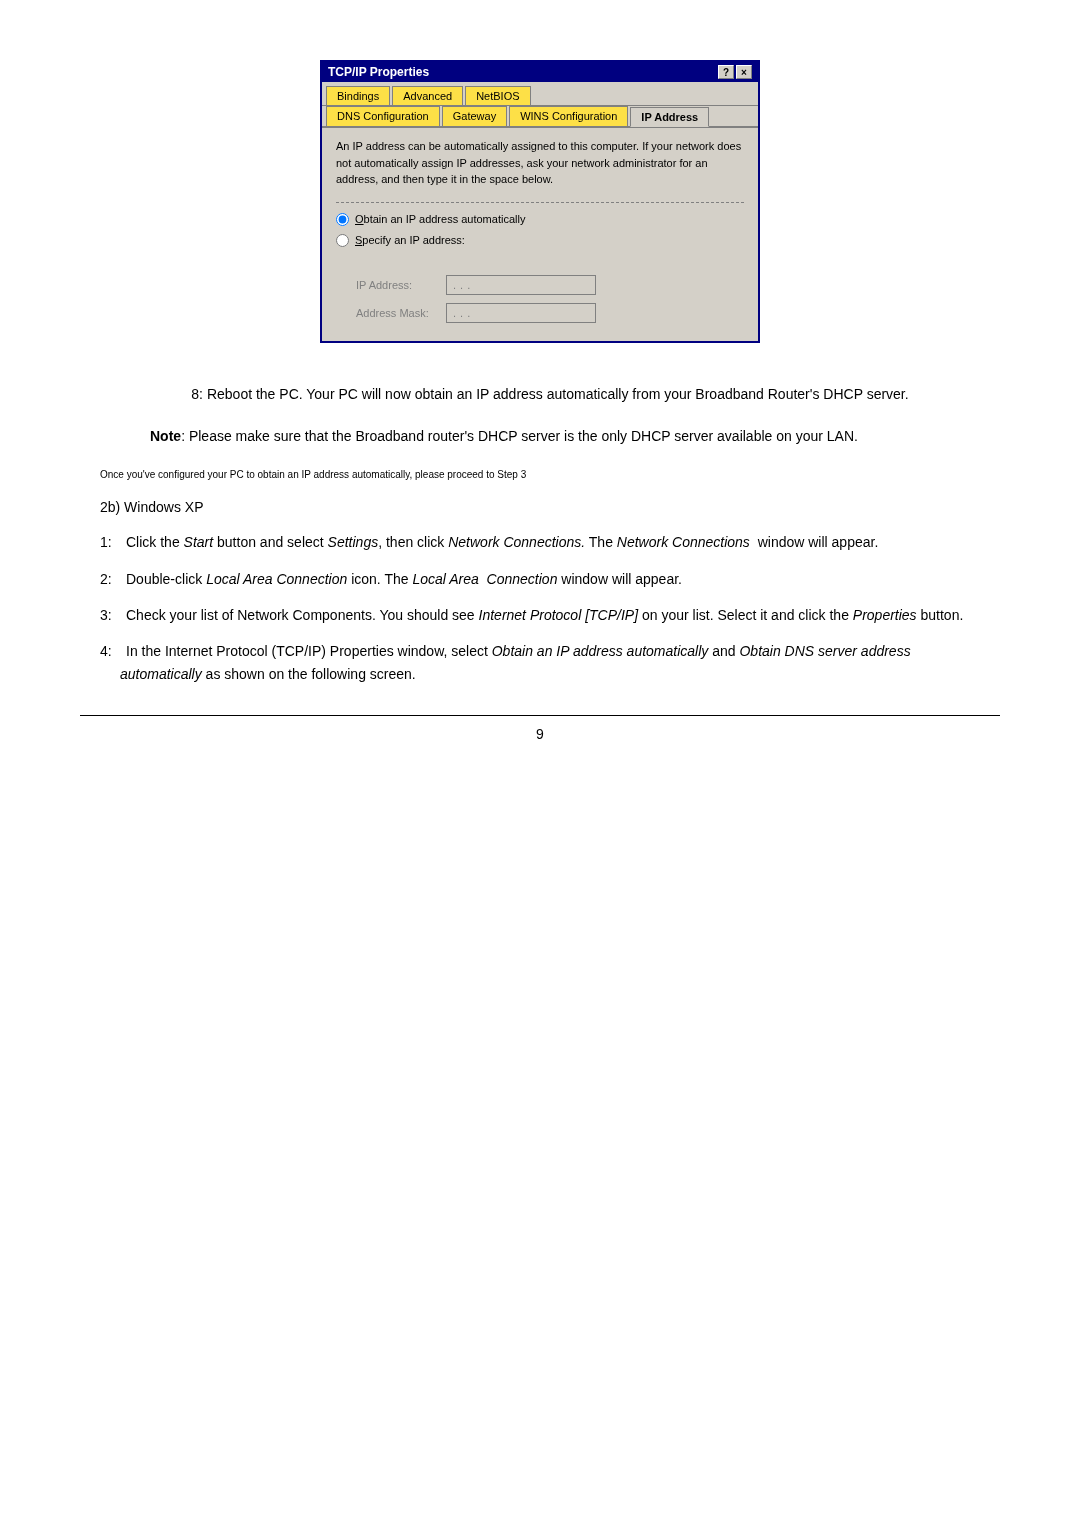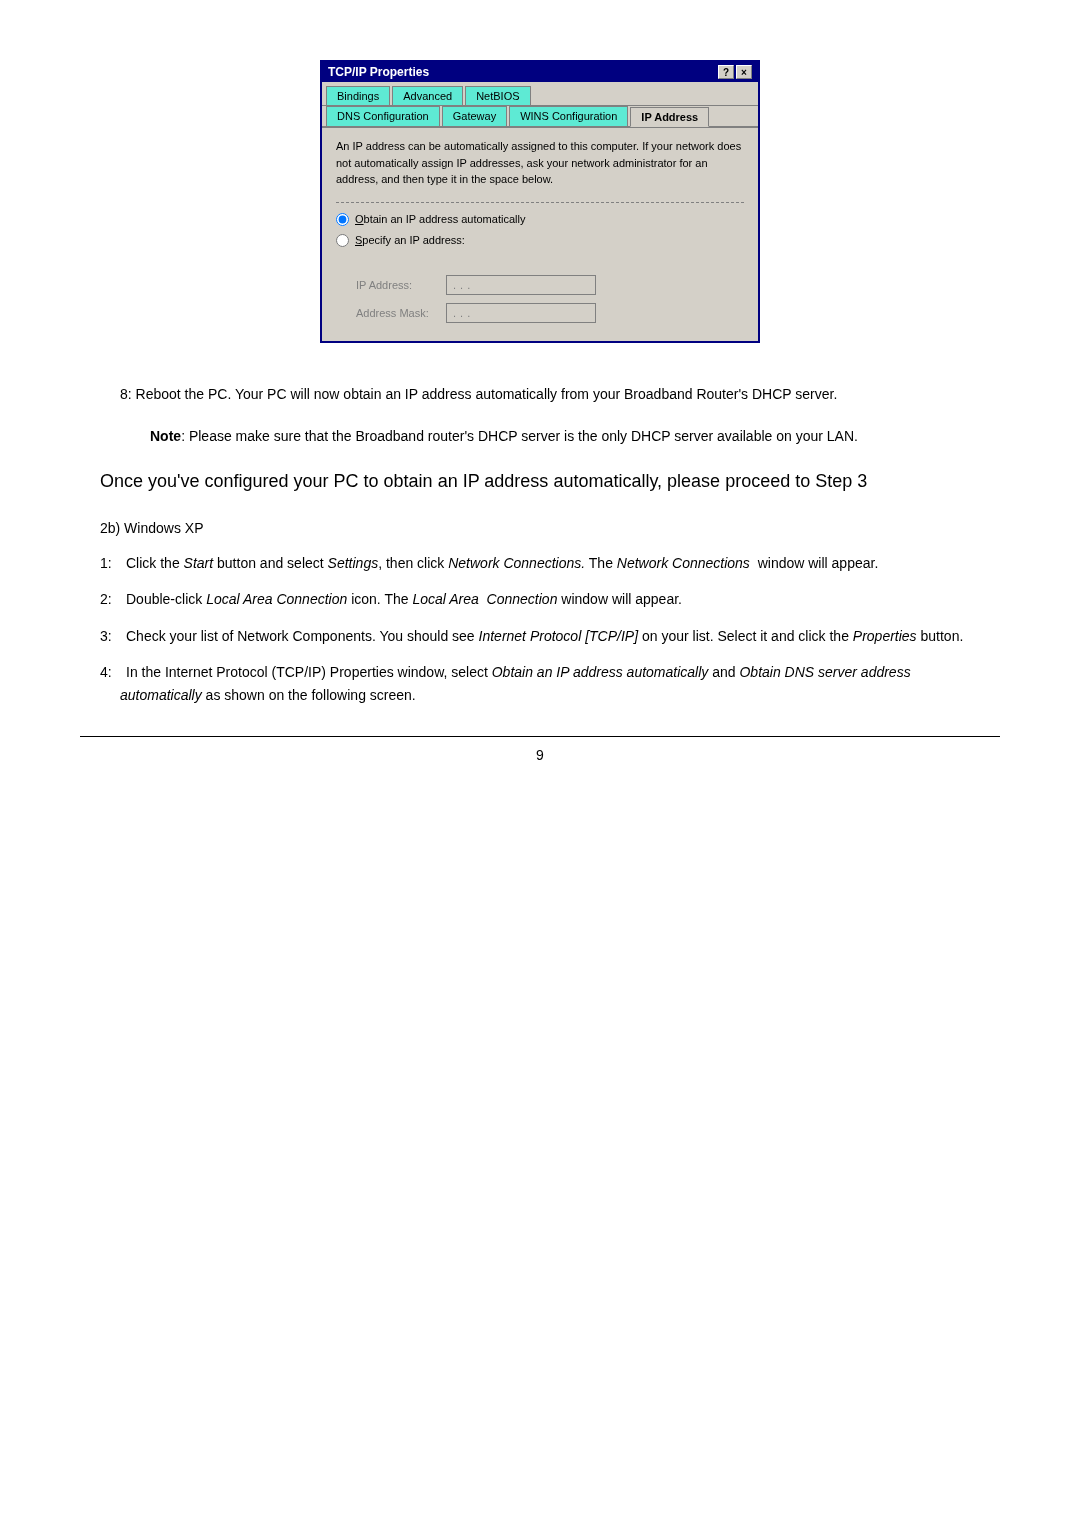--- a/index.html
+++ b/index.html
@@ -61,21 +61,21 @@
     .dialog-tabs-top {
       display: flex;
       background: #d4d0c8;
       border-bottom: 1px solid #808080;
       padding: 4px 4px 0 4px;
       gap: 2px;
     }
 
     .tab {
       padding: 3px 10px;
-      background: #5eead4;
+      background: #fde047;
       border: 1px solid #808080;
       border-bottom: none;
       font-size: 11px;
       cursor: pointer;
       font-family: 'MS Sans Serif', Arial, sans-serif;
     }
 
     .tab.active {
       background: #d4d0c8;
       position: relative;
@@ -165,41 +165,42 @@
     }
 
     .step-block {
       margin-bottom: 20px;
     }
 
     .step-text {
       font-size: 14px;
       line-height: 1.6;
       margin-left: 20px;
+      text-align: center;
     }
 
     .note-block {
       margin-bottom: 20px;
       font-size: 14px;
       line-height: 1.6;
     }
 
     .note-label {
       font-weight: bold;
       display: inline;
     }
 
     .note-indent {
       margin-left: 50px;
     }
 
     .proceed-text {
-      font-size: 18px;
+      font-size: 10px;
       line-height: 1.6;
-      margin-bottom: 24px;
+      margin-bottom: 16px;
     }
 
     .section-header {
       font-size: 14px;
       font-weight: normal;
       margin-bottom: 16px;
     }
 
     .instruction-list {
       list-style: none;

